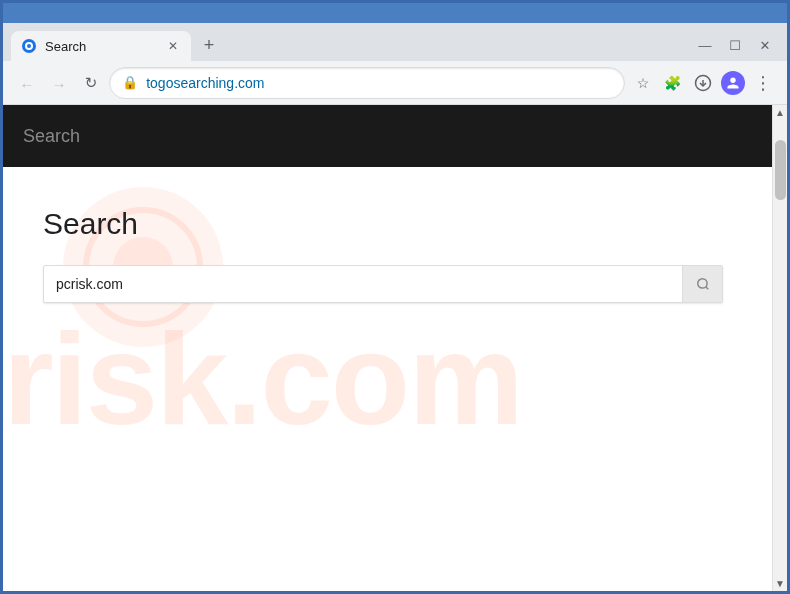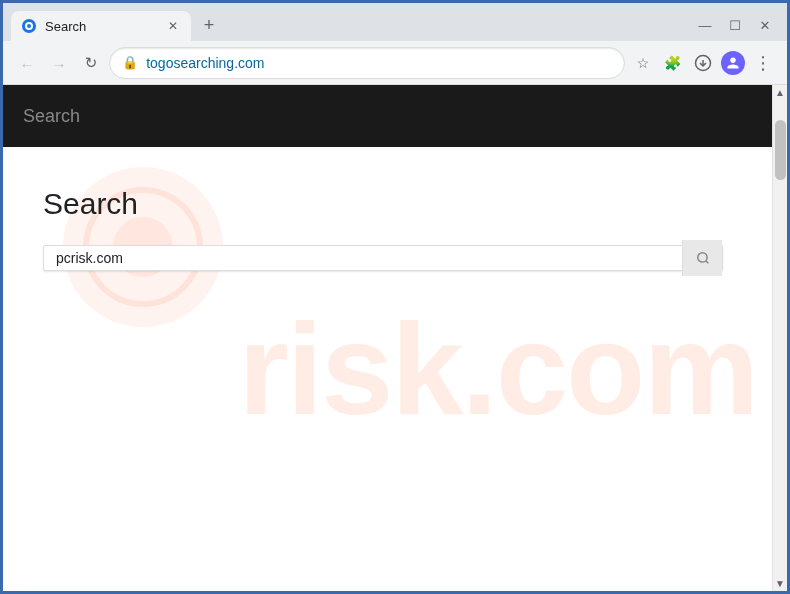--- a/index.html
+++ b/index.html
@@ -15,20 +15,21 @@
       flex-direction: column;
     }
 
     
     .browser-frame {
       display: flex;
       flex-direction: column;
       width: 100%;
       height: 100%;
       background: #dee1e6;
+      margin-top: 20px;
     }
 
     
     .tab-bar {
       display: flex;
       align-items: flex-end;
       background: #dee1e6;
       padding: 6px 0 0 0;
       height: 38px;
       padding-left: 8px;
@@ -252,21 +253,21 @@
 
     
     .watermark-container {
       position: absolute;
       top: 62px;
       left: 0;
       right: 15px;
       bottom: 0;
       display: flex;
       align-items: center;
-      justify-content: flex-end;
+      justify-content: flex-start;
       pointer-events: none;
       overflow: hidden;
     }
 
     .watermark-text {
       font-size: 130px;
       font-weight: bold;
       color: rgba(255, 180, 150, 0.25);
       font-family: Arial, sans-serif;
       white-space: nowrap;
@@ -290,21 +291,21 @@
     }
 
     .search-box-container {
       display: flex;
       align-items: center;
       border: 1px solid #ddd;
       border-radius: 2px;
       background: white;
       width: 100%;
       max-width: 680px;
-      height: 26px;
+      height: 38px;
       box-shadow: 0 1px 2px rgba(0,0,0,0.1);
     }
 
     .search-input {
       flex: 1;
       border: none;
       outline: none;
       padding: 8px 12px;
       font-size: 14px;
       color: #202124;

